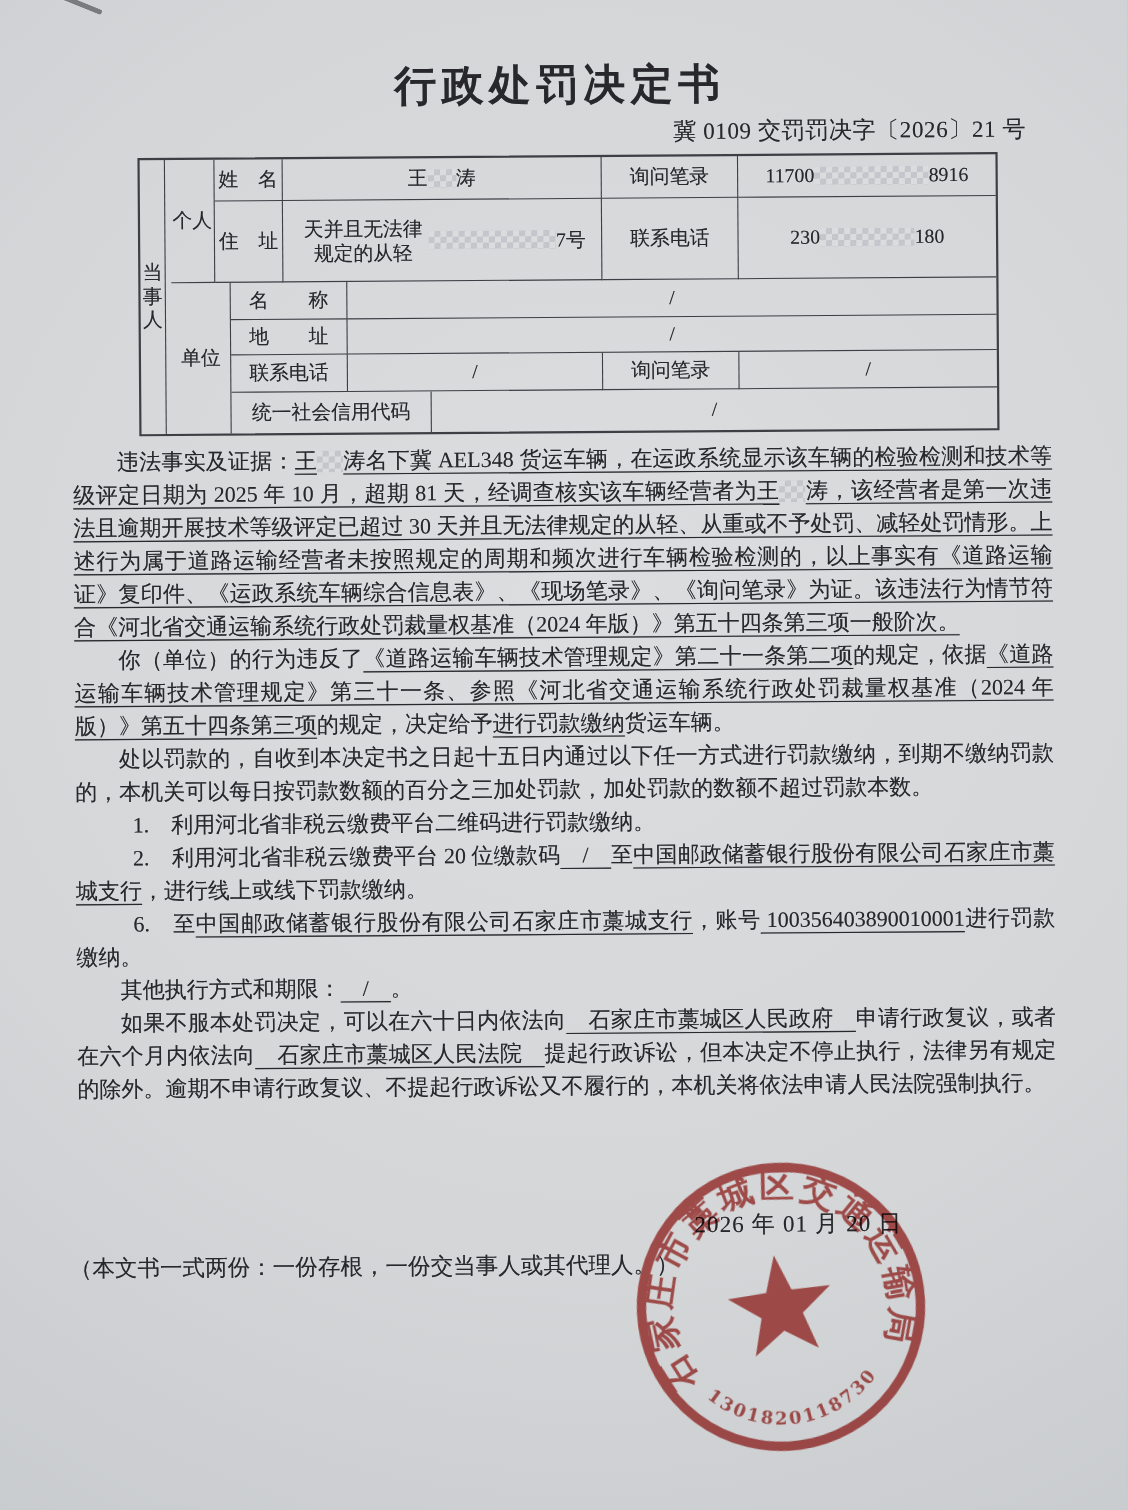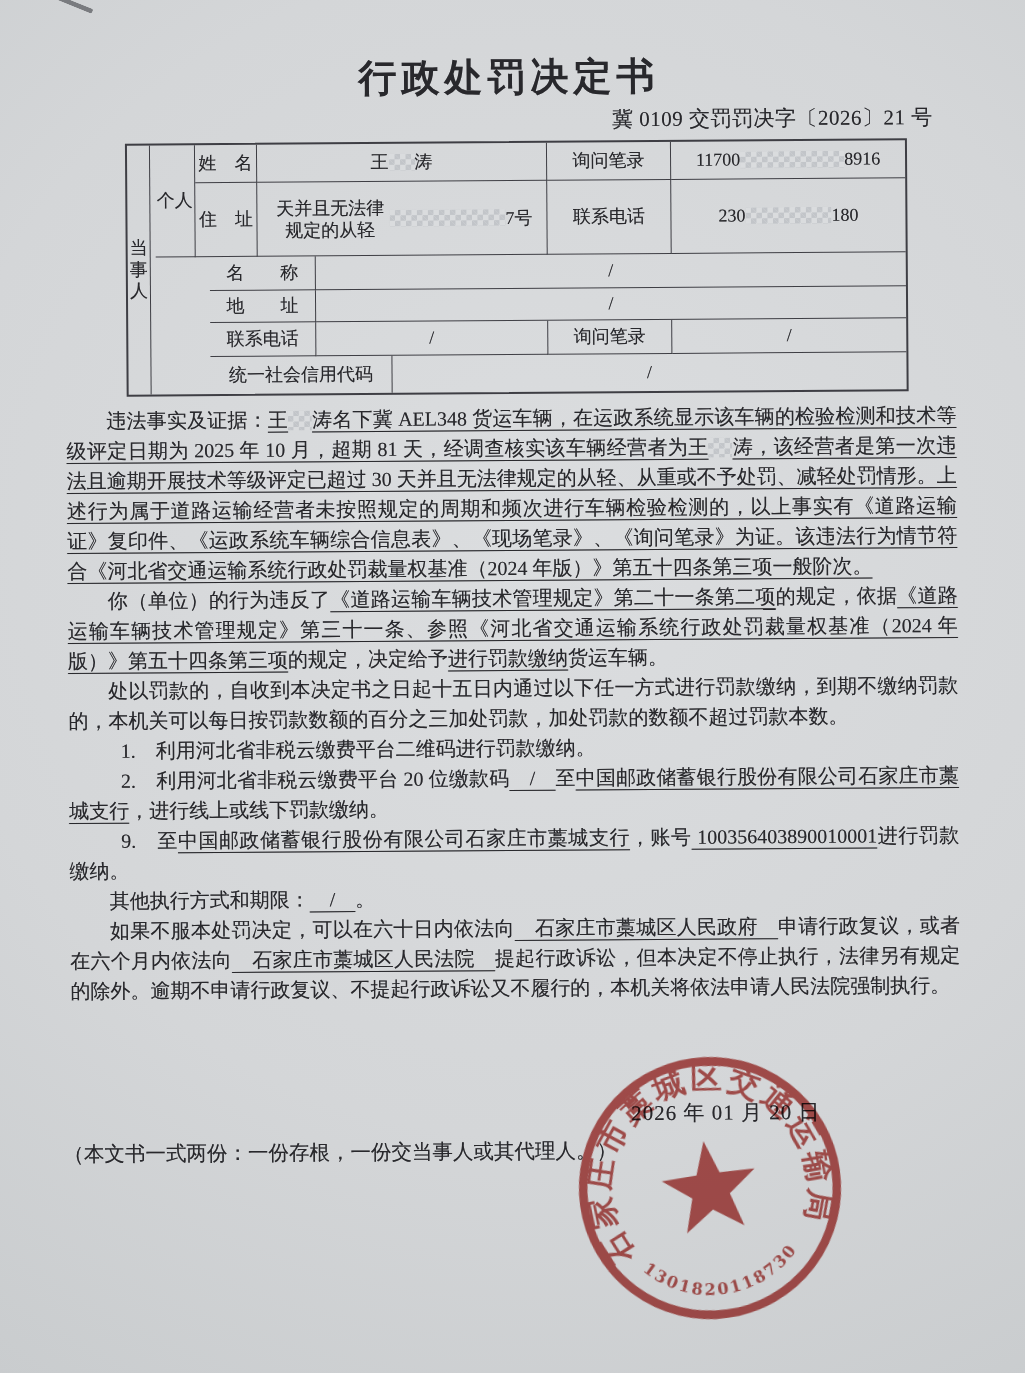--- a/index.html
+++ b/index.html
@@ -116,20 +116,21 @@
           <br>
           <span class="">号</span>
         </div>
       <div class="c" style="grid-area:2/8/3/9">联系电话</div>
       <div class="c er" style="grid-area:2/9/3/10">
           <span class="">230</span>
           <span class="redact" style="width: 86px;"></span>
           <span class="">180</span>
         </div>
 
+      <div class="c nowrap eb" style="grid-area:3/2/7/4">单位</div>
 
       <div class="c" style="grid-area:3/4/4/6">名　　称</div>
       <div class="c er" style="grid-area:3/6/4/10">/</div>
 
       <div class="c" style="grid-area:4/4/5/6">地　　址</div>
       <div class="c er" style="grid-area:4/6/5/10">/</div>
 
       <div class="c" style="grid-area:5/4/6/6">联系电话</div>
       <div class="c" style="grid-area:5/6/6/8">/</div>
       <div class="c" style="grid-area:5/8/6/9">询问笔录</div>
@@ -139,21 +140,21 @@
       <div class="c er eb" style="grid-area:6/7/7/10">/</div>
     </div>
 
     <div class="bodytext">
       <div id="paragraphs">
           <p class="para"><span class="">违法事实及证据：</span><span class="ul">王</span><span class="redact ul" style="width: 24px;"></span><span class="ul">涛名下冀 AEL348 货运车辆，在运政系统显示该车辆的检验检测和技术等级评定日期为 2025 年 10 月，超期 81 天，经调查核实该车辆经营者为王</span><span class="redact ul" style="width: 24px;"></span><span class="ul">涛，该经营者是第一次违法且逾期开展技术等级评定已超过 30 天并且无法律规定的从轻、从重或不予处罚、减轻处罚情形。上述行为属于道路运输经营者未按照规定的周期和频次进行车辆检验检测的，以上事实有《道路运输证》复印件、《运政系统车辆综合信息表》、《现场笔录》、《询问笔录》为证。该违法行为情节符合《河北省交通运输系统行政处罚裁量权基准（2024 年版）》第五十四条第三项一般阶次。</span></p>
           <p class="para"><span class="">你（单位）的行为违反了</span><span class="ul">《道路运输车辆技术管理规定》第二十一条第二项</span><span class="">的规定，依据</span><span class="ul">《道路运输车辆技术管理规定》第三十一条、参照《河北省交通运输系统行政处罚裁量权基准（2024 年版）》第五十四条第三项</span><span class="">的规定，决定给予</span><span class="ul">进行罚款缴纳</span><span class="">货运车辆。</span></p>
           <p class="para"><span class="">处以罚款的，自收到本决定书之日起十五日内通过以下任一方式进行罚款缴纳，到期不缴纳罚款的，本机关可以每日按罚款数额的百分之三加处罚款，加处罚款的数额不超过罚款本数。</span></p>
           <p class="para item"><span class="">1.　利用河北省非税云缴费平台二维码进行罚款缴纳。</span></p>
           <p class="para item"><span class="">2.　利用河北省非税云缴费平台 20 位缴款码</span><span class="ul">　/　</span><span class="">至</span><span class="ul">中国邮政储蓄银行股份有限公司石家庄市藁城支行</span><span class="">，进行线上或线下罚款缴纳。</span></p>
-          <p class="para item"><span class="">9.　至</span><span class="ul">中国邮政储蓄银行股份有限公司石家庄市藁城支行</span><span class="">，账号</span><span class="ul"> 100356403890010001</span><span class="">进行罚款缴纳。</span></p>
+          <p class="para item"><span class="">6.　至</span><span class="ul">中国邮政储蓄银行股份有限公司石家庄市藁城支行</span><span class="">，账号</span><span class="ul"> 100356403890010001</span><span class="">进行罚款缴纳。</span></p>
           <p class="para"><span class="">其他执行方式和期限：</span><span class="ul">　/　</span><span class="">。</span></p>
           <p class="para"><span class="">如果不服本处罚决定，可以在六十日内依法向</span><span class="ul">　石家庄市藁城区人民政府　</span><span class="">申请行政复议，或者在六个月内依法向</span><span class="ul">　石家庄市藁城区人民法院　</span><span class="">提起行政诉讼，但本决定不停止执行，法律另有规定的除外。逾期不申请行政复议、不提起行政诉讼又不履行的，本机关将依法申请人民法院强制执行。</span></p>
         </div>
       <div class="date-line">2026 年 01 月 20 日</div>
       <div class="footer-note">（本文书一式两份：一份存根，一份交当事人或其代理人。）</div>
     </div>
   </div>
 
   <svg class="seal" viewBox="0 0 300 300">
     <circle cx="150" cy="150" r="134" fill="none" stroke="#b5413d" stroke-width="9"></circle>

